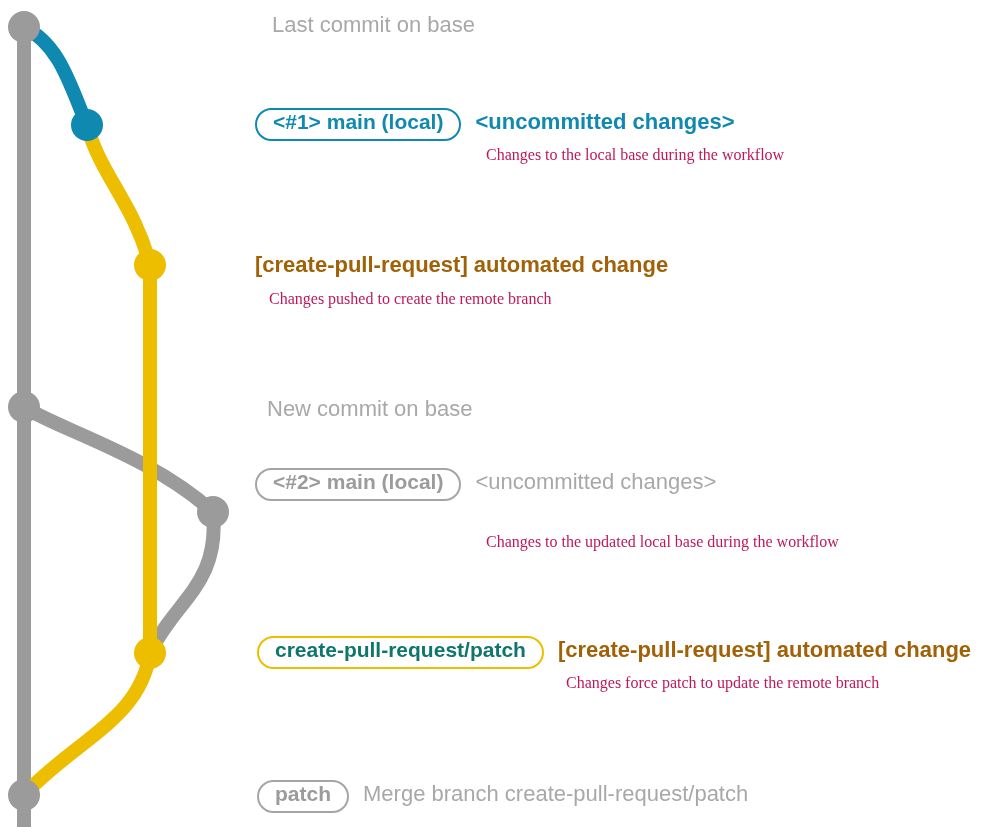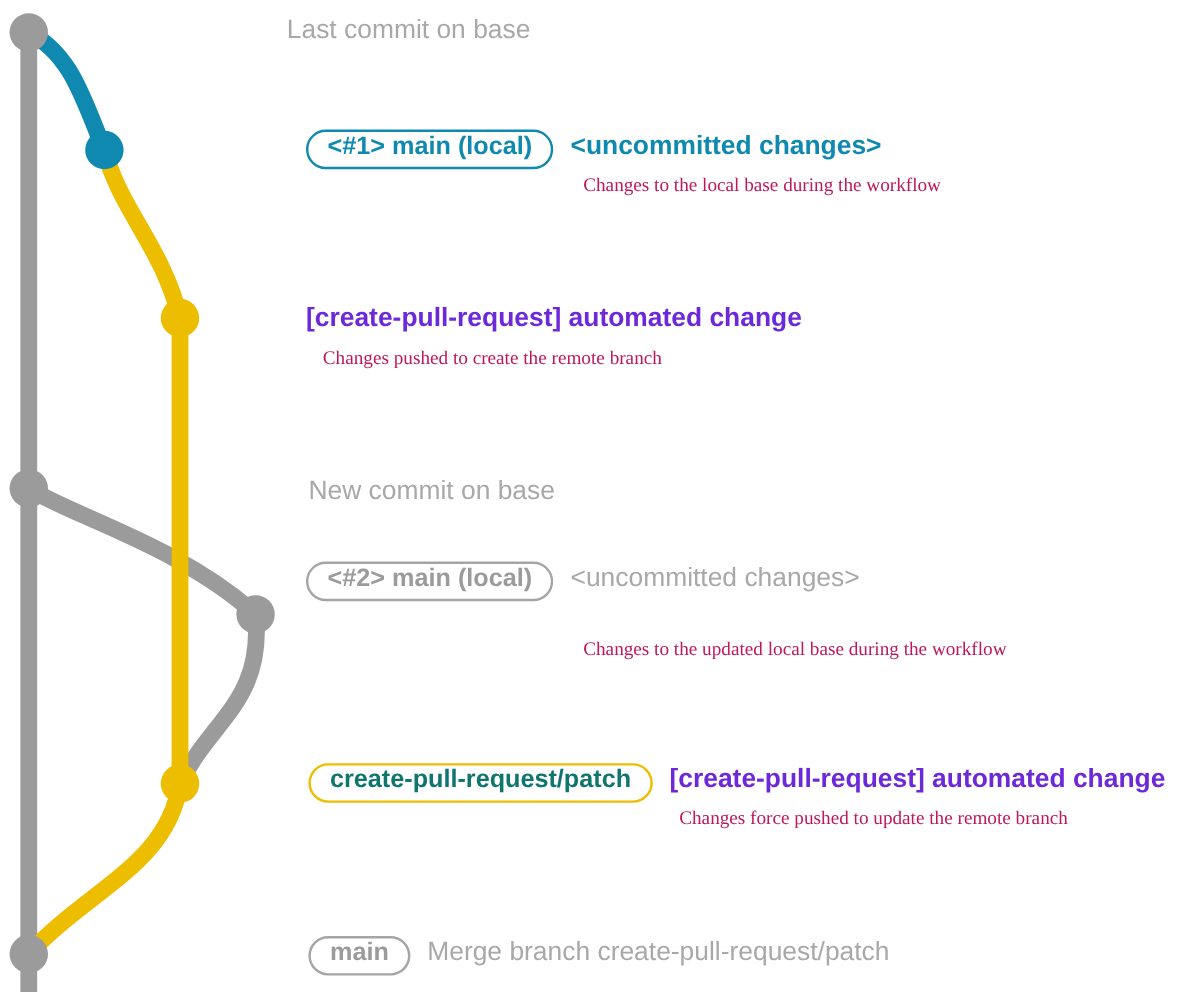--- a/index.html
+++ b/index.html
@@ -48,21 +48,21 @@
   .ref-pill.yellow { border-color: #edbd00; color: #0f766e; }
   .ref-pill.gray   { border-color: #a5a5a5; color: #9b9b9b; }
 
   
   .subject {
     font-size: 22px;
     line-height: 1.2;
     font-weight: normal;
   }
   .subject.blue   { color: #0f89b0; font-weight: bold; }
-  .subject.yellow { color: #6d28d9; font-weight: bold; }
+  .subject.yellow { color: #a16207; font-weight: bold; }
   .subject.gray   { color: #a8a8a8; }
 
   
   .desc {
     position: absolute;
     font-family: Liberation Serif, serif;
     font-size: 16px;
     color: #be185d;
     white-space: nowrap;
   }
@@ -94,51 +94,51 @@
     <circle cx="24" cy="27" r="16" fill="#9b9b9b"></circle>
     <circle cx="87" cy="125" r="16" fill="#0f89b0"></circle>
     <circle cx="150" cy="265" r="16" fill="#edbd00"></circle>
     <circle cx="24" cy="407" r="16" fill="#9b9b9b"></circle>
     <circle cx="213" cy="512" r="16" fill="#9b9b9b"></circle>
     <circle cx="150" cy="653" r="16" fill="#edbd00"></circle>
     <circle cx="24" cy="795" r="16" fill="#9b9b9b"></circle>
   </g>
 </svg>
 
-<div class="row" style="left:239px; top:12px;">
+<div class="row" style="left:272px; top:12px;">
   <span class="subject gray">Last commit on base</span>
 </div>
 
 <div class="row" style="left:255px; top:108px;">
   <span class="ref-pill blue">&lt;#1&gt; main (local)</span>
   <span class="pill-gap"></span>
   <span class="subject blue">&lt;uncommitted changes&gt;</span>
 </div>
 <div class="desc" style="left:486px; top:146px;">Changes to the local base during the workflow</div>
 
 <div class="row" style="left:255px; top:252px;">
   <span class="subject yellow">[create-pull-request] automated change</span>
 </div>
 <div class="desc" style="left:269px; top:290px;">Changes pushed to create the remote branch</div>
 
-<div class="row" style="left:257px; top:396px;justify-content:flex-end;">
+<div class="row" style="left:267px; top:396px;justify-content:flex-end;">
   <span class="subject gray">New commit on base</span>
 </div>
 
 <div class="row" style="left:255px; top:468px;">
   <span class="ref-pill gray">&lt;#2&gt; main (local)</span>
   <span class="pill-gap"></span>
   <span class="subject gray">&lt;uncommitted changes&gt;</span>
 </div>
 <div class="desc" style="left:486px; top:533px;">Changes to the updated local base during the workflow</div>
 
 <div class="row" style="left:257px; top:636px;">
   <span class="ref-pill yellow">create-pull-request/patch</span>
   <span class="pill-gap"></span>
   <span class="subject yellow">[create-pull-request] automated change</span>
 </div>
-<div class="desc" style="left:566px; top:674px;">Changes force pushed to update the remote branch</div>
+<div class="desc" style="left:566px; top:674px;">Changes force patch to update the remote branch</div>
 
 <div class="row" style="left:257px; top:780px;">
-  <span class="ref-pill gray">main</span>
+  <span class="ref-pill gray">patch</span>
   <span class="pill-gap"></span>
   <span class="subject gray">Merge branch create-pull-request/patch</span>
 </div>
 
 </body></html>

